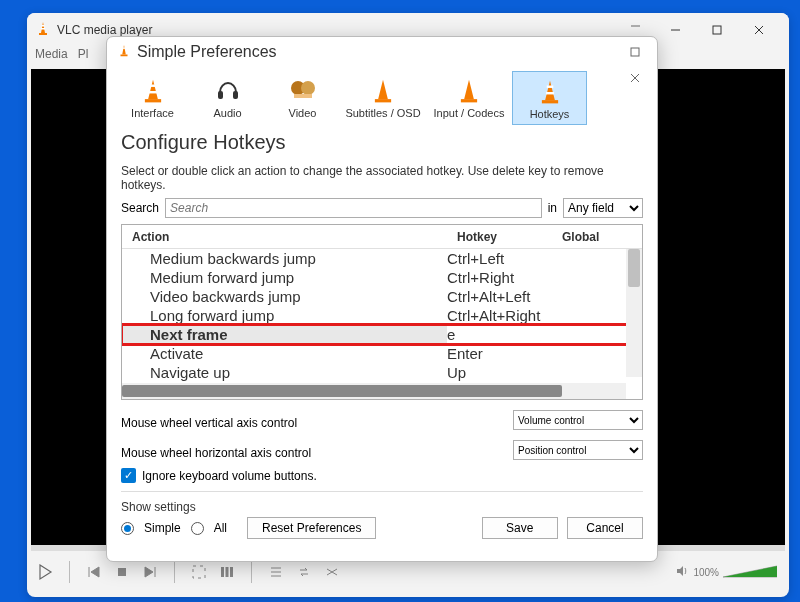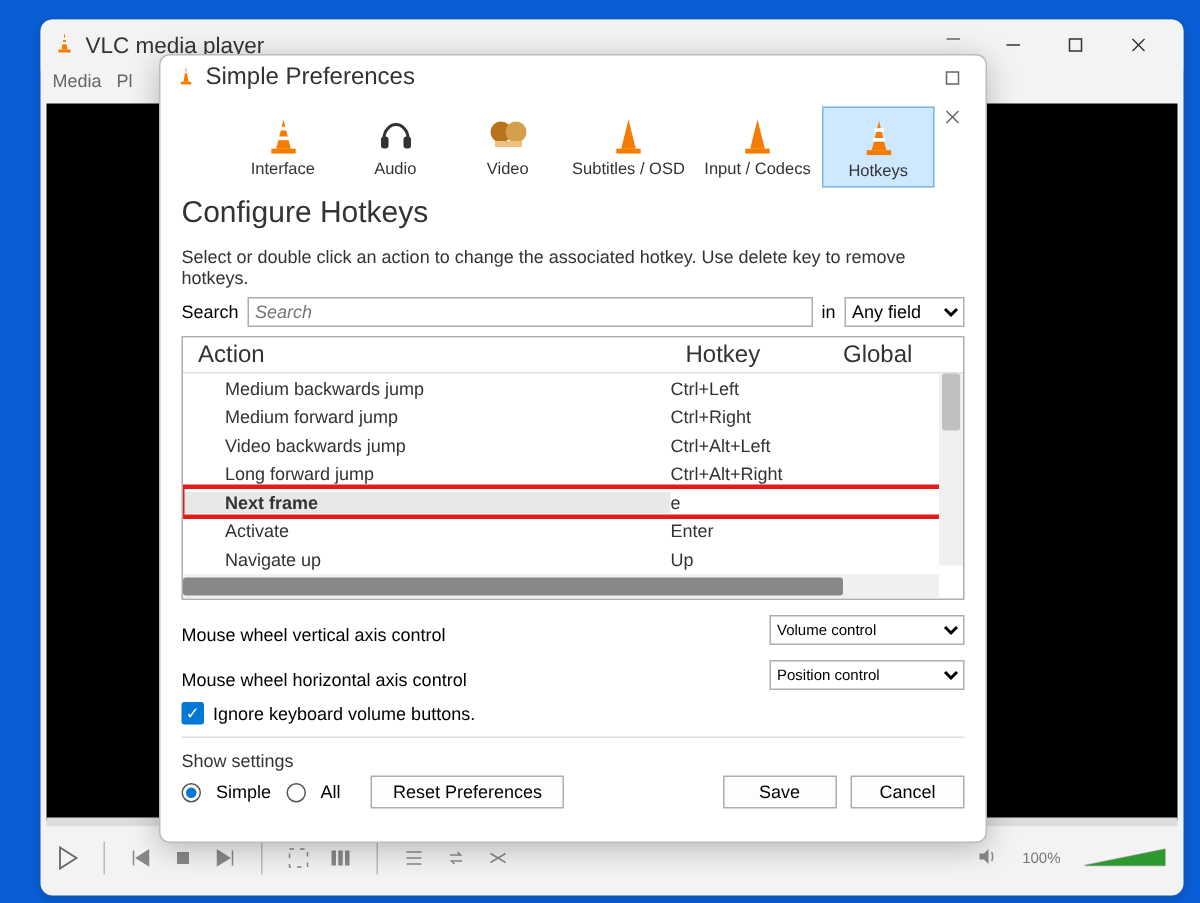--- a/index.html
+++ b/index.html
@@ -10,44 +10,44 @@
   .vlc-titlebar { height: 34px; display: flex; align-items: center; padding: 0 8px; justify-content: space-between; background:#f3f3f3;}
   .vlc-titlebar .left { display:flex; align-items:center; gap:6px;}
   .vlc-titlebar .controls { display:flex; gap:6px; margin-right:4px;}
   .winbtn { width:36px; height:26px; display:flex; align-items:center; justify-content:center; color:#333;}
   .vlc-menu { height:22px; padding:0 8px; color:#666; font-size:12px;}
   .vlc-video { position:absolute; left:4px; top:56px; right:4px; bottom:50px; background:#000;}
   .vlc-controlbar { position:absolute; left:4px; right:4px; bottom:4px; height:42px; background:#f3f3f3; display:flex; align-items:center;}
   .vlc-seek { position:absolute; left:4px; right:4px; bottom:46px; height:6px; background:#ddd;}
   .cicon { width:24px; height:24px; display:flex; align-items:center; justify-content:center; color:#666; margin:0 2px;}
   .sep { width:1px; height:22px; background:#bbb; margin:0 10px;}
-  .volume { margin-left:auto; display:flex; align-items:center; gap:16px; margin-right:8px; font-size:10px; color:#777;}
+  .volume { margin-left:auto; display:flex; align-items:center; gap:4px; margin-right:8px; font-size:10px; color:#777;}
   .volbar { width:54px; height:14px; position:relative;}
   .volbar svg{position:absolute;left:0;top:0;}
   
   
   .prefs { position:absolute; left:106px; top:36px; width:552px; height:526px; background:#fff; border:1px solid #bbb; border-radius:7px; box-shadow:0 4px 20px rgba(0,0,0,0.25); display:flex; flex-direction:column;}
   .prefs-titlebar { height:30px; display:flex; align-items:center; padding:0 4px; justify-content:space-between;}
   .prefs-titlebar .left{display:flex;align-items:center;gap:6px;padding-left:6px;}
-  .prefs-tabs { display:flex; padding:4px 8px 0 8px; gap:0;margin-left:36px;}
+  .prefs-tabs { display:flex; padding:4px 8px 0 8px; gap:0;}
   .tab { width:75px; text-align:center; padding:6px 0 4px 0; font-size:11px; color:#333; cursor:pointer;}
   .tab.sel { background:#cde8ff; border:1px solid #7ab8e6;}
   .tab .ticon{height:28px;display:flex;align-items:center;justify-content:center;margin-bottom:2px;}
   .prefs-body { padding:6px 14px 12px 14px; flex:1; display:flex; flex-direction:column; overflow:hidden;}
   .prefs-body h2{font-size:20px; font-weight:400; color:#333; margin-bottom:10px;}
   .instruction{font-size:12px;color:#333;margin-bottom:6px;}
   .searchrow{display:flex;align-items:center;gap:6px;margin-bottom:6px;}
   .searchrow input{flex:1;height:20px;border:1px solid #adadad;padding:0 4px;font-style:italic;color:#999;font-size:12px;}
   .searchrow select{height:20px;border:1px solid #adadad;font-size:12px;background:#fff;min-width:80px;}
   .table{border:1px solid #adadad;height:176px;position:relative;display:flex;flex-direction:column;overflow:hidden;}
   .thead{display:flex;background:#fff;border-bottom:1px solid #e0e0e0;height:24px;align-items:center;}
-  .th{padding:0 10px;font-size:16px;color:#333;}
+  .th{padding:0 10px;font-size:12px;color:#333;font-weight:bold;}
   .th.a{width:325px;} .th.h{width:105px;} .th.g{width:60px;}
   .tbody{overflow:hidden;position:relative;flex:1;}
-  .tr{display:flex;height:19px;align-items:center;font-size:12px;color:#333;}
+  .tr{display:flex;height:19px;align-items:center;font-size:15px;color:#333;}
   .tr.highlight{outline:3px solid #e31b1b;outline-offset:-1px;}
   .tr.highlight .td.a{background:#e8e8e8;font-weight:bold;}
   .td.a{width:325px;padding-left:28px;}
   .td.h{width:105px;}
   .scrollbar-v{position:absolute;right:0;top:24px;bottom:22px;width:16px;background:#f0f0f0;}
   .thumb-v{position:absolute;left:2px;right:2px;top:0;height:38px;background:#c0c0c0;border-radius:2px;}
   .scrollbar-h{position:absolute;left:0;right:16px;bottom:0;height:16px;background:#f0f0f0;}
   .thumb-h{position:absolute;top:2px;bottom:2px;left:0;width:440px;background:#888;border-radius:2px;}
   .optionrow{display:flex;align-items:flex-end;justify-content:space-between;margin-top:10px;font-size:12px;}
   .optionrow select{height:20px;border:1px solid #adadad;width:130px;font-size:10px;background:#fff;}
@@ -71,21 +71,21 @@
   <div class="vlc-titlebar">
     <div class="left">
       <span class="cone">
         <svg width="16" height="16" viewBox="0 0 16 16">
             <path d="M8 1 L10 12 L6 12 Z" fill="#f57c00"></path>
             <rect x="4" y="12" width="8" height="2" fill="#f57c00"></rect>
             <rect x="6.5" y="4" width="3" height="1.5" fill="#fff"></rect>
             <rect x="6" y="7" width="4" height="1.5" fill="#fff"></rect>
           </svg>
       </span>
-      <span style="font-size:15px;color:#333;">VLC media player</span>
+      <span style="font-size:12px;color:#333;">VLC media player</span>
     </div>
     <div class="controls">
       <div class="winbtn">
           <svg width="11" height="11">
             <line x1="1" y1="5" x2="10" y2="5" stroke="#333"></line>
           </svg>
         </div>
       <div class="winbtn">
           <svg width="11" height="11">
             <rect x="1" y="1" width="8" height="8" fill="none" stroke="#333"></rect>

